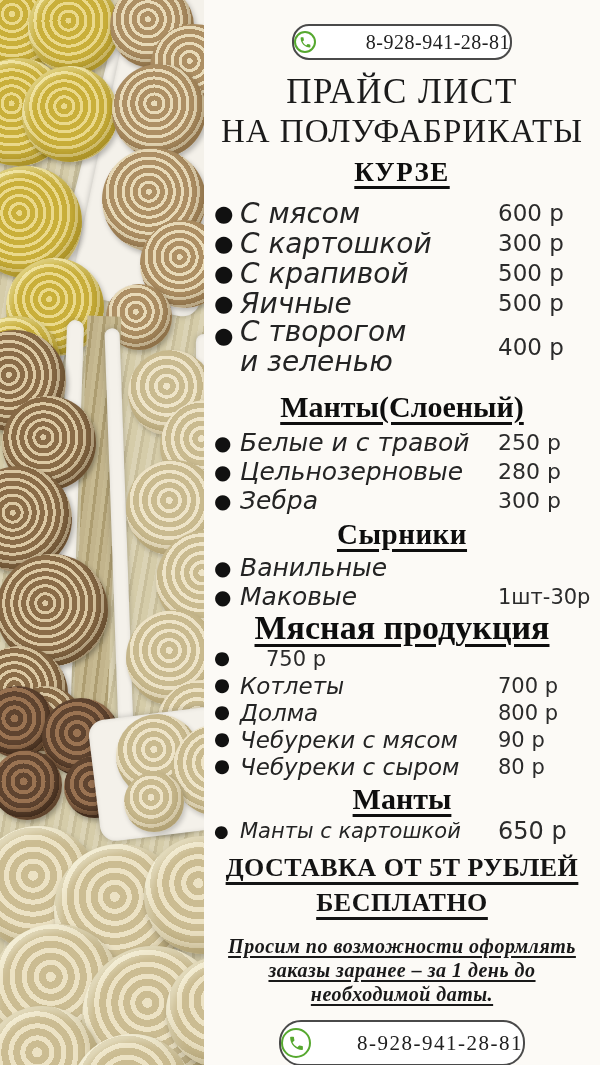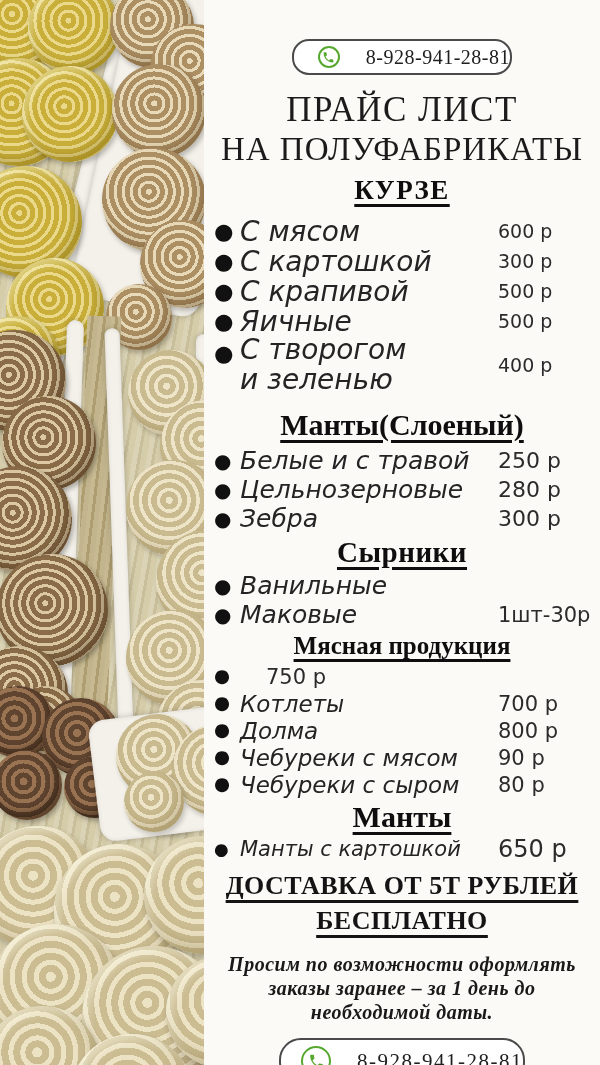--- a/index.html
+++ b/index.html
@@ -26,59 +26,59 @@
   .c{background:repeating-radial-gradient(circle at 45% 42%,#eee4c8 0 3.5px,#c9ba8f 3.5px 9px);
      box-shadow:inset -6px -8px 12px rgba(120,100,50,.3),2px 3px 5px rgba(0,0,0,.2);}
   .d{background:repeating-radial-gradient(circle at 45% 45%,#9a7352 0 4px,#5f4430 4px 9px);
      box-shadow:inset -5px -7px 10px rgba(30,15,5,.5),2px 3px 5px rgba(0,0,0,.3);}
   .cb{background:repeating-radial-gradient(circle at 46% 40%,#ece2c4 0 5px,#cbbc92 5px 12px);
      box-shadow:inset -8px -10px 16px rgba(115,95,45,.32),inset 5px 6px 10px rgba(255,255,240,.5),2px 4px 6px rgba(0,0,0,.22);}
 
   
   .panel{position:absolute;left:204px;top:0;right:0;bottom:0;background:#fcfaf6;
          padding-top:24px;box-sizing:border-box;}
-  .pill{display:flex;align-items:center;justify-content:flex-end;gap:26px;background:#fff;
-        border:2px solid #4a4a4a;margin:15px auto;font-family:"Liberation Serif",serif;color:#202020;}
+  .pill{display:flex;align-items:center;justify-content:space-between;gap:26px;background:#fff;
+        border:2px solid #4a4a4a;margin:0 auto;font-family:"Liberation Serif",serif;color:#202020;}
   .pill-top{width:216px;height:32px;border-radius:17px;font-size:20px;letter-spacing:.5px;}
   .pill-bot{width:242px;height:42px;border-radius:22px;font-size:21px;letter-spacing:1.5px;margin-top:14px;}
   .picon{display:flex;align-items:center;justify-content:center;border:2px solid #56a82f;
          border-radius:50%;box-sizing:border-box;background:#fff;}
   .picon-sm{width:22px;height:22px;}
   .picon-lg{width:30px;height:30px;}
 
   .title1{font-family:"Liberation Serif",serif;font-size:35px;line-height:40px;text-align:center;
           letter-spacing:1.5px;color:#1b1b1b;margin-top:12px;}
   .title2{font-family:"Liberation Serif",serif;font-size:33px;line-height:38px;text-align:center;
           letter-spacing:1px;color:#1b1b1b;margin-bottom:4px;}
   .sec{font-family:"Liberation Serif",serif;font-weight:bold;text-align:center;color:#0e0e0e;
        text-decoration:underline;text-decoration-thickness:3px;text-underline-offset:5px;}
   .sec-kurze{font-size:27px;line-height:36px;margin-bottom:8px;letter-spacing:1.5px;}
   .sec-khinkal{font-size:30px;line-height:42px;}
   .sec-syrniki{font-size:29px;line-height:38px;letter-spacing:.5px;}
-  .sec-myaso{font-size:25px;line-height:34px;}
+  .sec-myaso{font-size:34px;line-height:34px;}
   .sec-manty{font-size:30px;line-height:38px;}
 
   .row{display:flex;align-items:center;padding:0 8px 0 10px;box-sizing:border-box;}
   .bul{width:26px;font-size:.8em;line-height:1;color:#111;}
   .lbl{flex:1;font-style:italic;color:#242424;}
   .lbl .l2{display:block;}
   .prc{flex:0 0 120px;padding-left:26px;box-sizing:border-box;color:#2b2b2b;font-style:normal;}
-  .s1{font-size:28px;height:30px;}  .s1 .prc{font-size:19px;}
+  .s1{font-size:28px;height:30px;}  .s1 .prc{font-size:23px;}
   .two{height:58px;margin-bottom:10px;} .two .lbl{line-height:30px;}
   .s2{font-size:25px;height:29px;}  .s2 .prc{font-size:22px;}
   .s3{font-size:25px;height:29px;}  .s3 .prc{font-size:21px;}
   .s4{font-size:23px;height:27px;}  .s4 .prc{font-size:21px;}
   .s5{font-size:21px;height:26px;}  .s5 .prc{font-size:24px;}
 
   .delivery{margin-top:6px;text-align:center;font-family:"Liberation Serif",serif;font-weight:bold;
             font-size:26px;line-height:35px;color:#141414;letter-spacing:.5px;}
   .delivery div{text-decoration:underline;text-decoration-thickness:2.5px;text-underline-offset:6px;}
   .note{margin-top:14px;text-align:center;font-family:"Liberation Serif",serif;font-weight:bold;
         font-style:italic;font-size:20px;line-height:24px;color:#191919;}
-  .note div{text-decoration-thickness:2px;text-underline-offset:3px;letter-spacing:.5px;}
+  .note div{text-decoration:underline;text-decoration-thickness:2px;text-underline-offset:3px;letter-spacing:.5px;}
 </style>
 </head>
 <body>
 
 <div class="page">
 
   <div class="photo">
     <div class="grain"></div>
 
     <div class="rim" style="left:78px;top:-30px;width:30px;height:420px;transform:rotate(14deg);"></div>

